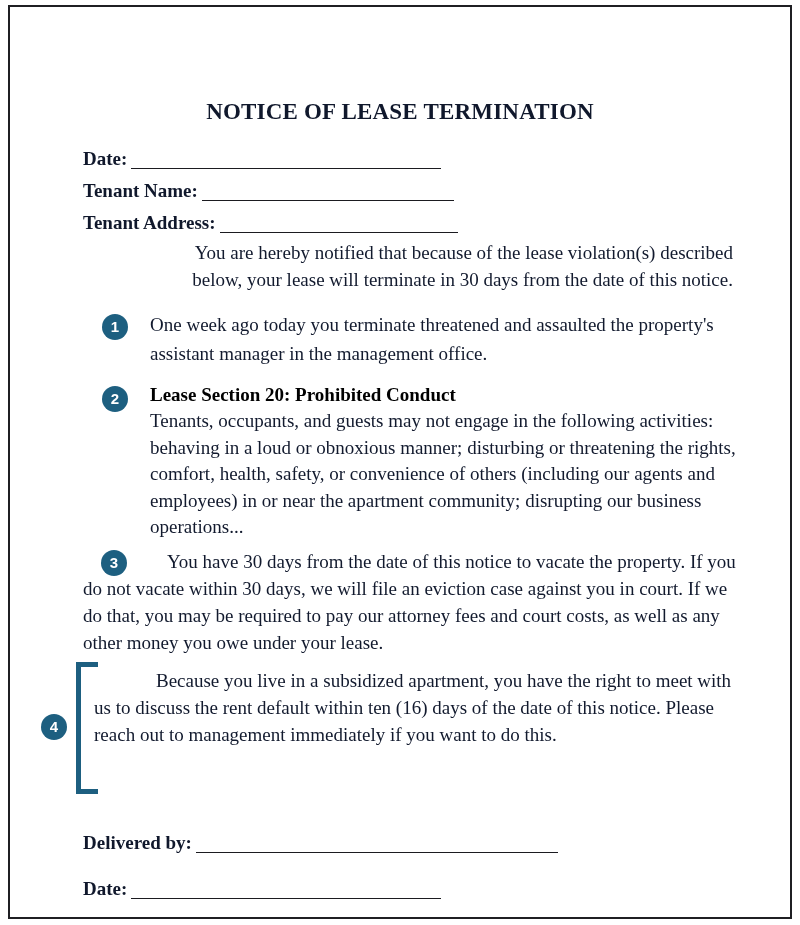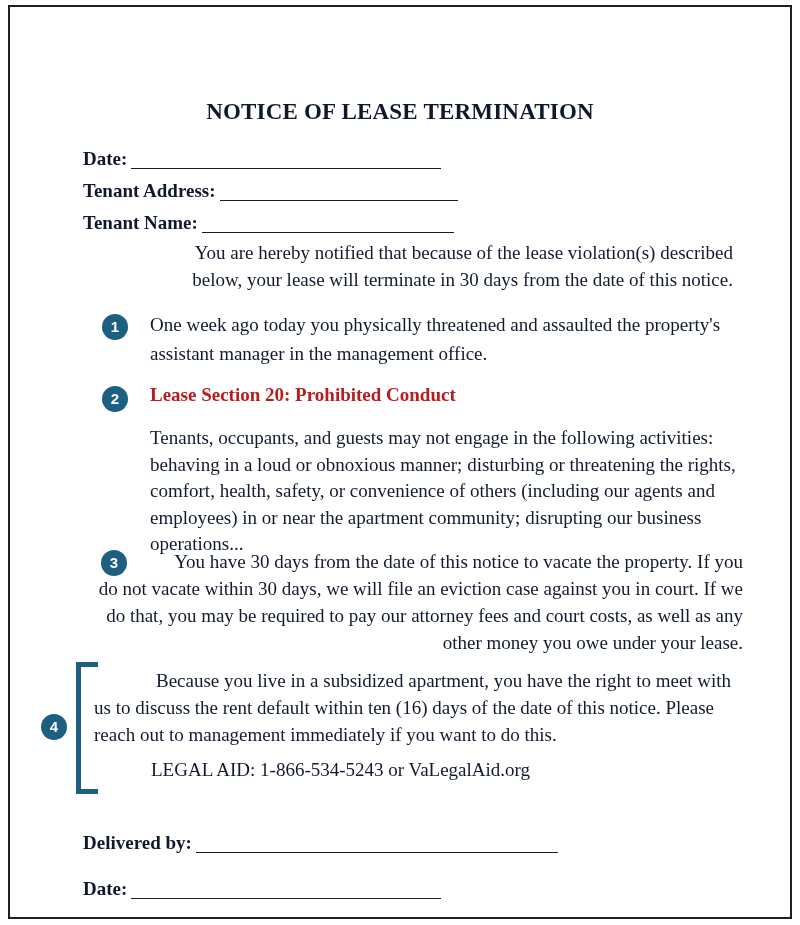--- a/index.html
+++ b/index.html
@@ -124,44 +124,42 @@
   #item-2 { left: 0; top: 375px; width: 100%; height: 146px; }
   #item-2 .badge { left: 92px; top: 4px; }
   #item-2 .item-head {
     position: absolute;
     left: 140px;
     top: 0;
     width: 600px;
     font-size: 19px;
     font-weight: bold;
     line-height: 26px;
-    color: #b91c1c;
+    color: #000000;
   }
   #item-2 .item-text {
     position: absolute;
     left: 140px;
     top: 26px;
     width: 600px;
     font-size: 19px;
     line-height: 26.5px;
-    margin-top: 17px;
   }
 
   
   #item-3 { left: 73px; top: 541px; width: 660px; height: 100px; }
   #item-3 .badge { left: 18px; top: 2px; }
   #item-3 .item-text {
     position: absolute;
     left: 0;
     top: 0;
     width: 660px;
     font-size: 19px;
     line-height: 27px;
     text-indent: 84px;
-    text-align: right;
   }
 
   
   #item-4 { left: 0; top: 650px; width: 100%; height: 142px; }
   #item-4 .badge { left: 31px; top: 57px; }
 
   .bracket {
     position: absolute;
     left: 66px;
     top: 5px;
@@ -213,54 +211,53 @@
     <div class="doc-title">NOTICE OF LEASE TERMINATION</div>
 
     <div class="field-block">
 
       <div class="field-row">
         <span class="field-label">Date:</span>
         <span class="field-rule rule-w1"></span>
       </div>
 
       <div class="field-row">
+        <span class="field-label">Tenant Name:</span>
+        <span class="field-rule rule-w2"></span>
+      </div>
+
+      <div class="field-row">
         <span class="field-label">Tenant Address:</span>
         <span class="field-rule rule-w3"></span>
       </div>
 
-      <div class="field-row">
-        <span class="field-label">Tenant Name:</span>
-        <span class="field-rule rule-w2"></span>
-      </div>
-
     </div>
 
     <div class="intro-par">You are hereby notified that because of the lease violation(s) described below, your lease will terminate in 30 days from the date of this notice.</div>
 
     <div class="numbered-item" id="item-1">
       <div class="badge">1</div>
-      <div class="item-text">One week ago today you physically threatened and assaulted the property's assistant manager in the management office.</div>
+      <div class="item-text">One week ago today you terminate threatened and assaulted the property's assistant manager in the management office.</div>
     </div>
 
     <div class="numbered-item" id="item-2">
       <div class="badge">2</div>
       <div class="item-head">Lease Section 20: Prohibited Conduct</div>
       <div class="item-text">Tenants, occupants, and guests may not engage in the following activities: behaving in a loud or obnoxious manner; disturbing or threatening the rights, comfort, health, safety, or convenience of others (including our agents and employees) in or near the apartment community; disrupting our business operations...</div>
     </div>
 
     <div class="numbered-item" id="item-3">
       <div class="badge">3</div>
       <div class="item-text">You have 30 days from the date of this notice to vacate the property. If you do not vacate within 30 days, we will file an eviction case against you in court. If we do that, you may be required to pay our attorney fees and court costs, as well as any other money you owe under your lease.</div>
     </div>
 
     <div class="numbered-item" id="item-4">
       <div class="badge">4</div>
       <div class="bracket"></div>
       <div class="item-text">Because you live in a subsidized apartment, you have the right to meet with us to discuss the rent default within ten (16) days of the date of this notice. Please reach out to management immediately if you want to do this.</div>
-      <div class="legal-aid">LEGAL AID: 1-866-534-5243 or VaLegalAid.org</div>
     </div>
 
     <div class="footer-block">
 
       <div class="field-row">
         <span class="field-label">Delivered by:</span>
         <span class="field-rule rule-f1"></span>
       </div>
 
       <div class="field-row">

